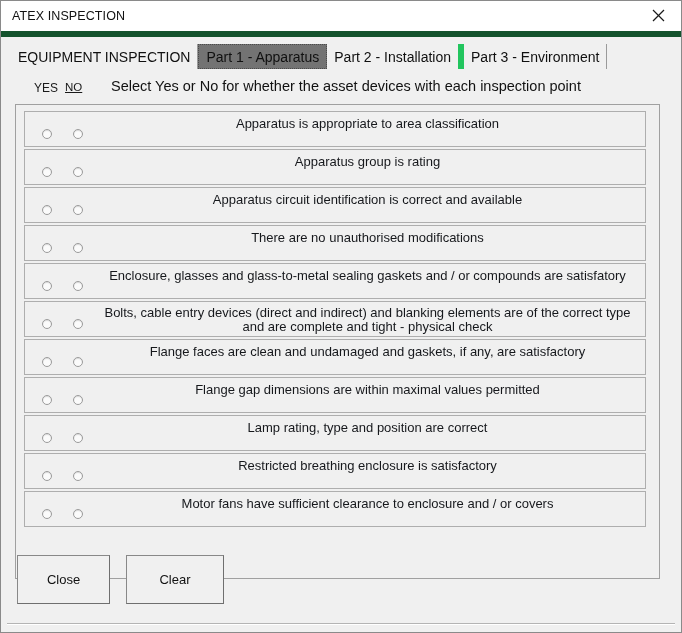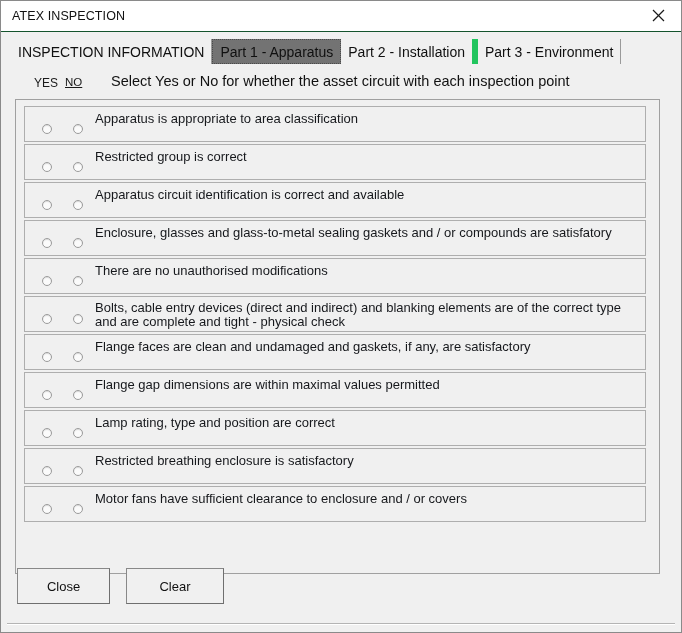--- a/index.html
+++ b/index.html
@@ -27,21 +27,21 @@
     display: flex;
     flex-direction: column;
   }
 
   
   .titlebar {
     position: relative;
     height: 30px;
     min-height: 30px;
     background: #ffffff;
-    border-bottom: 1px solid #14532d;
+    border-bottom: 6px solid #14532d;
     display: flex;
     align-items: center;
   }
   .title-text {
     margin-left: 11px;
     font-size: 12.5px;
     color: #111111;
     letter-spacing: 0.1px;
     white-space: nowrap;
   }
@@ -134,20 +134,21 @@
     box-sizing: border-box;
     border: 1px solid #a0a0a0;
     background: #f0f0f0;
     overflow: hidden;
   }
   .rows {
     position: absolute;
     left: 8px;
     top: 6px;
     width: 622px;
+    text-align: center;
   }
   .insp-row {
     position: relative;
     box-sizing: border-box;
     width: 622px;
     height: 36px;
     margin-bottom: 2px;
     border: 1px solid #aeaeae;
     background: #f0f0f0;
     cursor: default;
@@ -174,21 +175,21 @@
     font-size: 13px;
     line-height: 14px;
     color: #16181c;
   }
   .insp-row.two-line .row-label { top: 4px; }
 
   
   .btn {
     position: absolute;
     box-sizing: border-box;
-    height: 36px;
+    height: 49px;
     border: 1px solid #888888;
     border-right-color: #6f6f6f;
     border-bottom-color: #6f6f6f;
     background: #f0f0f0;
     font-family: "Liberation Sans", sans-serif;
     font-size: 13px;
     color: #111111;
     display: flex;
     align-items: center;
     justify-content: center;
@@ -220,71 +221,71 @@
         <line x1="1" y1="1" x2="12" y2="12" stroke="#1a1a1a" stroke-width="1.15"></line>
         <line x1="12" y1="1" x2="1" y2="12" stroke="#1a1a1a" stroke-width="1.15"></line>
       </svg>
     </div>
   </div>
 
   <div class="client">
 
     <div class="tabstrip">
       <div class="tab plain first">
-        <span>INSPECTION INFORMATION</span>
+        <span>EQUIPMENT INSPECTION</span>
       </div>
       <div class="tab selected">
         <span>Part 1 - Apparatus</span>
       </div>
       <div class="tab plain">
         <span>Part 2 - Installation</span>
       </div>
       <div class="tab plain last">
         <span>Part 3 - Environment</span>
       </div>
     </div>
 
     <div class="yes-no-row">
       <span class="lbl-yes">YES</span>
       <span class="lbl-no">NO</span>
-      <span class="header-instruction">Select Yes or No for whether the asset circuit with each inspection point</span>
+      <span class="header-instruction">Select Yes or No for whether the asset devices with each inspection point</span>
     </div>
 
     <div class="group-panel">
       <div class="rows">
 
         <div class="insp-row">
           <span class="radio yes"></span>
           <span class="radio no"></span>
           <span class="row-label">Apparatus is appropriate to area classification</span>
         </div>
 
         <div class="insp-row">
           <span class="radio yes"></span>
           <span class="radio no"></span>
-          <span class="row-label">Restricted group is correct</span>
+          <span class="row-label">Apparatus group is rating</span>
         </div>
 
 
         <div class="insp-row">
           <span class="radio yes"></span>
           <span class="radio no"></span>
           <span class="row-label">Apparatus circuit identification is correct and available</span>
         </div>
 
         <div class="insp-row">
           <span class="radio yes"></span>
           <span class="radio no"></span>
+          <span class="row-label">There are no unauthorised modifications</span>
+        </div>
+
+        <div class="insp-row">
+          <span class="radio yes"></span>
+          <span class="radio no"></span>
           <span class="row-label">Enclosure, glasses and glass-to-metal sealing gaskets and / or compounds are satisfatory</span>
-        </div>
-
-        <div class="insp-row">
-          <span class="radio yes"></span>
-          <span class="radio no"></span>
-          <span class="row-label">There are no unauthorised modifications</span>
         </div>
 
         <div class="insp-row two-line">
           <span class="radio yes"></span>
           <span class="radio no"></span>
           <span class="row-label">Bolts, cable entry devices (direct and indirect) and blanking elements are of the correct type and are complete and tight - physical check</span>
         </div>
 
         <div class="insp-row">
           <span class="radio yes"></span>

